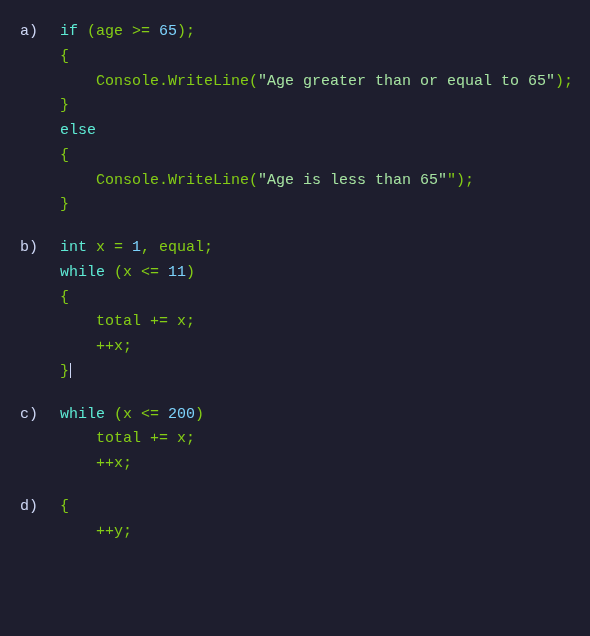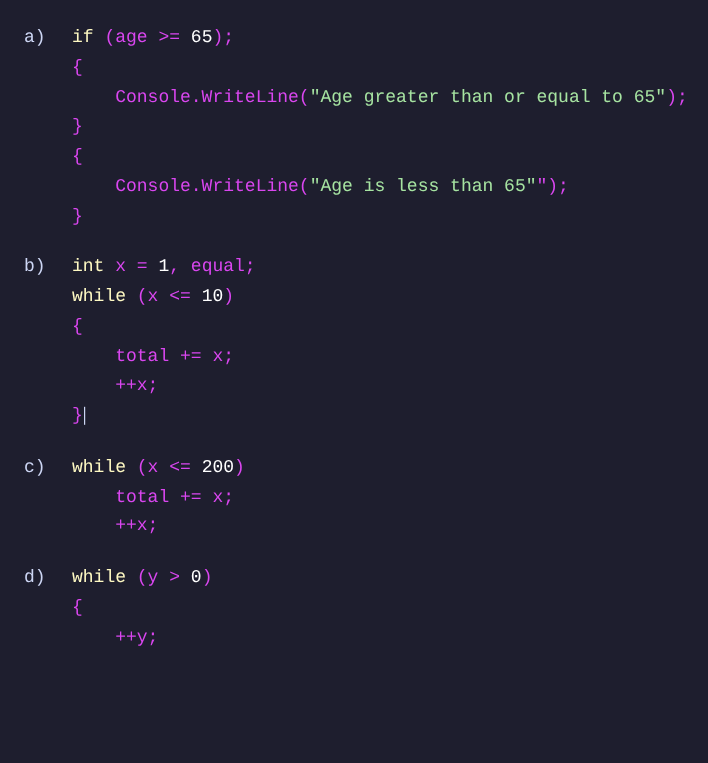--- a/index.html
+++ b/index.html
@@ -42,33 +42,33 @@
 
     .line {
       display: block;
       white-space: pre;
       font-family: 'Courier New', Courier, monospace;
       font-size: 15px;
       line-height: 1.65;
     }
 
     .kw {
-      color: #fef9c3;
+      color: #5eead4;
     }
 
     .str {
       color: #a6e3a1;
     }
 
     .num {
-      color: #ffffff;
+      color: #7dd3fc;
     }
 
     .plain {
-      color: #d946ef;
+      color: #84cc16;
     }
 
     .cursor {
       display: inline-block;
       width: 1px;
       height: 1em;
       background: #cdd6f4;
       vertical-align: middle;
       margin-left: 1px;
     }
@@ -77,45 +77,45 @@
 <body>
 
 <div class="code-block">
 <div class="section">
       <div class="label">a)</div>
       <div class="code-content">
         <span class="line"><span class="kw">if</span><span class="plain"> (age &gt;= </span><span class="num">65</span><span class="plain">);</span></span>
         <span class="line"><span class="plain">{</span></span>
         <span class="line"><span class="plain">    Console.WriteLine(</span><span class="str">"Age greater than or equal to 65"</span><span class="plain">);</span></span>
         <span class="line"><span class="plain">}</span></span>
+        <span class="line"><span class="kw">else</span></span>
         <span class="line"><span class="plain">{</span></span>
         <span class="line"><span class="plain">    Console.WriteLine(</span><span class="str">"Age is less than 65"</span><span class="plain">");</span></span>
         <span class="line"><span class="plain">}</span></span>
       </div>
     </div>
     <div class="section">
       <div class="label">b)</div>
       <div class="code-content">
         <span class="line"><span class="kw">int</span><span class="plain"> x = </span><span class="num">1</span><span class="plain">, equal;</span></span>
-        <span class="line"><span class="kw">while</span><span class="plain"> (x &lt;= </span><span class="num">10</span><span class="plain">)</span></span>
+        <span class="line"><span class="kw">while</span><span class="plain"> (x &lt;= </span><span class="num">11</span><span class="plain">)</span></span>
         <span class="line"><span class="plain">{</span></span>
         <span class="line"><span class="plain">    total += x;</span></span>
         <span class="line"><span class="plain">    ++x;</span></span>
         <span class="line"><span class="plain">}</span><span class="cursor"></span></span>
       </div>
     </div>
     <div class="section">
       <div class="label">c)</div>
       <div class="code-content">
         <span class="line"><span class="kw">while</span><span class="plain"> (x &lt;= </span><span class="num">200</span><span class="plain">)</span></span>
         <span class="line"><span class="plain">    total += x;</span></span>
         <span class="line"><span class="plain">    ++x;</span></span>
       </div>
     </div>
     <div class="section">
       <div class="label">d)</div>
       <div class="code-content">
-        <span class="line"><span class="kw">while</span><span class="plain"> (y &gt; </span><span class="num">0</span><span class="plain">)</span></span>
         <span class="line"><span class="plain">{</span></span>
         <span class="line"><span class="plain">    ++y;</span></span>
       </div>
     </div>
   </div>
 
 </body></html>

